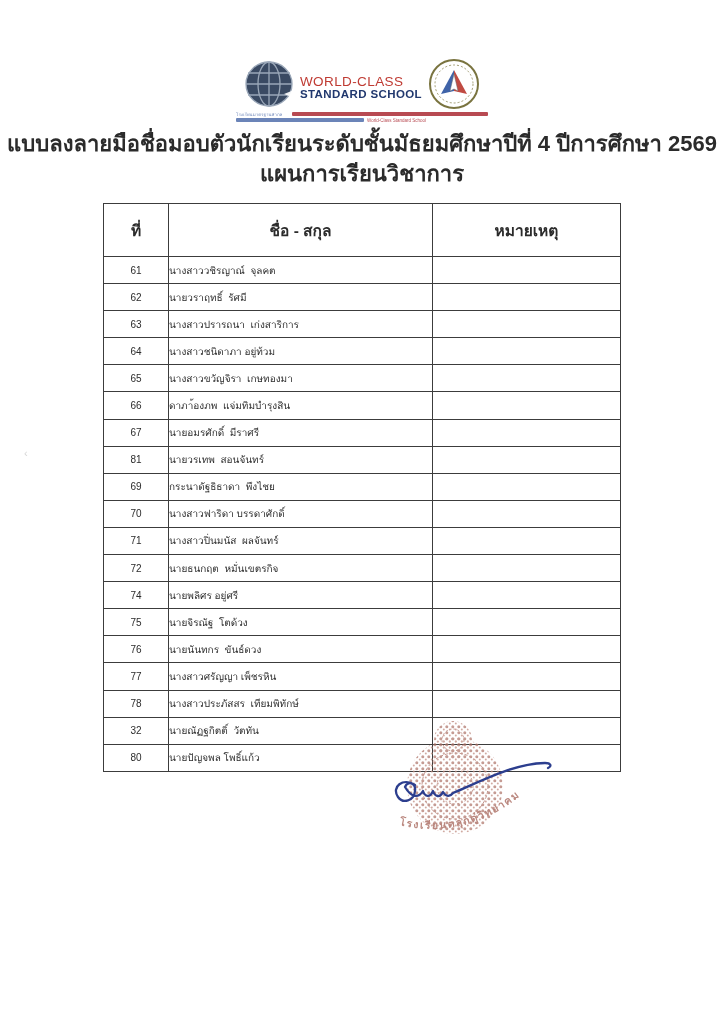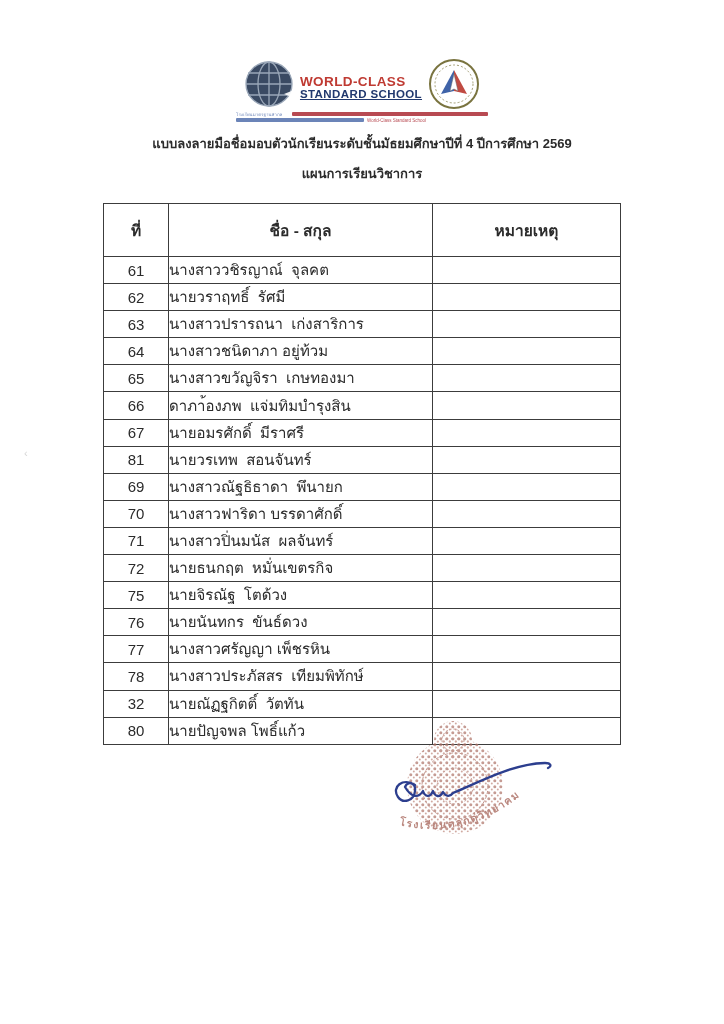--- a/index.html
+++ b/index.html
@@ -6,35 +6,35 @@
   body{
     width:724px;height:1024px;position:relative;background:#ffffff;
     font-family:"Liberation Sans","DejaVu Sans",sans-serif;color:#2e2e2e;
     overflow:hidden;
   }
   
   .logo-block{position:absolute;top:58px;left:0;right:0;display:flex;flex-direction:column;align-items:center;}
   .logo-row{display:flex;align-items:center;gap:6px;}
   .globe{width:50px;height:48px;}
   .logo-text{display:flex;flex-direction:column;line-height:1.02;margin-top:8px;}
-  .logo-line1{font-size:13.5px;font-weight:bold;letter-spacing:.4px;}
+  .logo-line1{font-size:13.5px;font-weight:normal;letter-spacing:.4px;}
   .logo-line2{font-size:11.5px;font-weight:bold;letter-spacing:.4px;}
   .emblem{width:52px;height:52px;}
   .logo-bars{width:252px;margin-top:1px;}
   .bar-row{display:flex;align-items:center;height:6px;}
   .tiny-txt{font-size:5px;line-height:5px;white-space:nowrap;overflow:hidden;transform:scale(.9);transform-origin:left center;}
   .bar{height:4px;border-radius:1px;}
   
   .doc-title{position:absolute;top:129px;left:0;right:0;text-align:center;
-    font-size:13px;font-weight:bold;line-height:30px;color:#2b2b2b;}
+    font-size:22px;font-weight:bold;line-height:30px;color:#2b2b2b;}
   
   .sheet-table{position:absolute;top:203px;left:103px;border-collapse:collapse;table-layout:fixed;width:517px;background:transparent;}
   .sheet-table th,.sheet-table td{border:1.6px solid #3c3c3c;padding:0;}
   .sheet-table th{height:52px;font-size:15.5px;font-weight:bold;text-align:center;color:#2b2b2b;}
-  .sheet-table td{height:26.1px;font-size:15px;color:#2b2b2b;}
+  .sheet-table td{height:26.1px;font-size:10px;color:#2b2b2b;}
   .cell-no{text-align:center;}
   .cell-name{text-align:left;padding-left:9px;white-space:pre;overflow:hidden;}
   .cell-remark{}
   
   .stamp-overlay{position:absolute;left:385px;top:713px;width:180px;height:135px;pointer-events:none;}
   .scan-artifact{position:absolute;left:24px;top:447px;font-size:11px;color:#d6d6d6;}
 </style>
 </head>
 <body>
 
@@ -47,21 +47,21 @@
         <ellipse cx="25" cy="24" rx="11" ry="22"></ellipse>
         <line x1="2" y1="24" x2="48" y2="24"></line>
         <line x1="4" y1="13" x2="46" y2="13"></line>
         <line x1="4" y1="35" x2="46" y2="35"></line>
         <line x1="25" y1="2" x2="25" y2="46"></line>
       </g>
       <path d="M40 34 L50 30 L50 38 Z" fill="#ffffff" opacity=".9"></path>
     </svg>
     <div class="logo-text">
       <span class="logo-line1" style="color:#bf3a32;">WORLD-CLASS</span>
-      <span class="logo-line2" style="color:#21386e;text-decoration:underline;">STANDARD SCHOOL</span>
+      <span class="logo-line2" style="color:#21386e;">STANDARD SCHOOL</span>
     </div>
     <svg class="emblem" viewBox="0 0 52 52">
       <circle cx="26" cy="26" r="24" fill="#ffffff" stroke="#7a7440" stroke-width="2"></circle>
       <circle cx="26" cy="26" r="19" fill="none" stroke="#8a8450" stroke-width=".8" stroke-dasharray="2 2"></circle>
       <path d="M26 12 L13 36 L26 33 Z" fill="#3f63a8"></path>
       <path d="M26 12 L39 36 L26 33 Z" fill="#c04a42"></path>
       <path d="M26 16 L22 33 L26 31 L30 33 Z" fill="#ffffff" stroke="#666" stroke-width=".5"></path>
     </svg>
   </div>
   <div class="logo-bars">
@@ -130,36 +130,41 @@
         <td class="cell-name">นายอมรศักดิ์  มีราศรี</td>
         <td class="cell-remark"></td>
       </tr>
       <tr>
         <td class="cell-no">81</td>
         <td class="cell-name">นายวรเทพ  สอนจันทร์</td>
         <td class="cell-remark"></td>
       </tr>
       <tr>
         <td class="cell-no">69</td>
-        <td class="cell-name">นางสาวณัฐธิธาดา  พึนายก</td>
+        <td class="cell-name">กระนาดัฐธิธาดา  พึงไชย</td>
         <td class="cell-remark"></td>
       </tr>
       <tr>
         <td class="cell-no">70</td>
         <td class="cell-name">นางสาวฟาริดา บรรดาศักดิ์</td>
         <td class="cell-remark"></td>
       </tr>
       <tr>
         <td class="cell-no">71</td>
         <td class="cell-name">นางสาวปิ่นมนัส  ผลจันทร์</td>
         <td class="cell-remark"></td>
       </tr>
       <tr>
         <td class="cell-no">72</td>
         <td class="cell-name">นายธนกฤต  หมั่นเขตรกิจ</td>
+        <td class="cell-remark"></td>
+      </tr>
+      <tr>
+        <td class="cell-no">74</td>
+        <td class="cell-name">นายพลิศร อยู่ศรี</td>
         <td class="cell-remark"></td>
       </tr>
       <tr>
         <td class="cell-no">75</td>
         <td class="cell-name">นายจิรณัฐ  โตด้วง</td>
         <td class="cell-remark"></td>
       </tr>
       <tr>
         <td class="cell-no">76</td>
         <td class="cell-name">นายนันทกร  ขันธ์ดวง</td>

